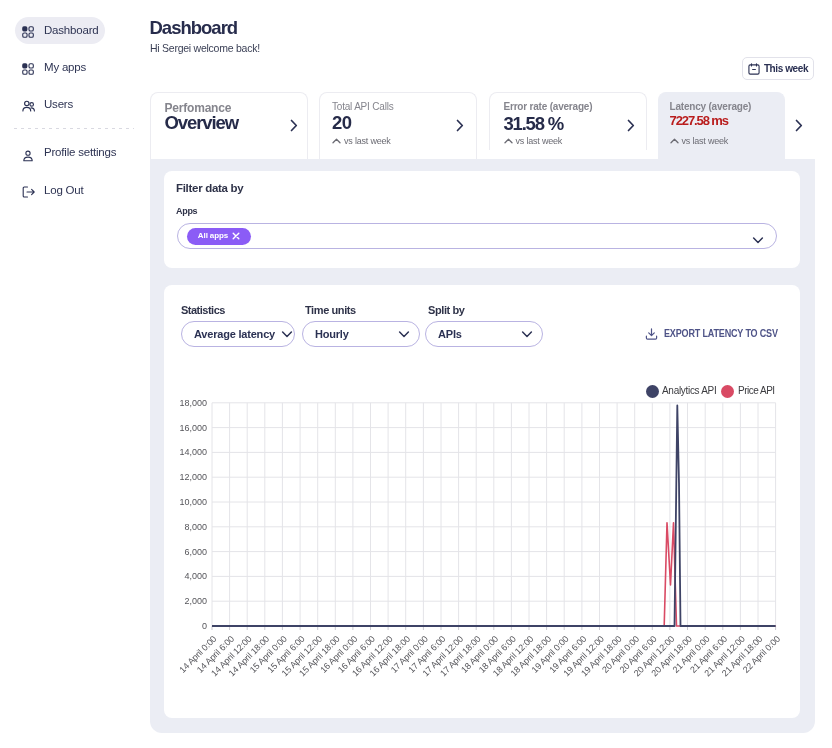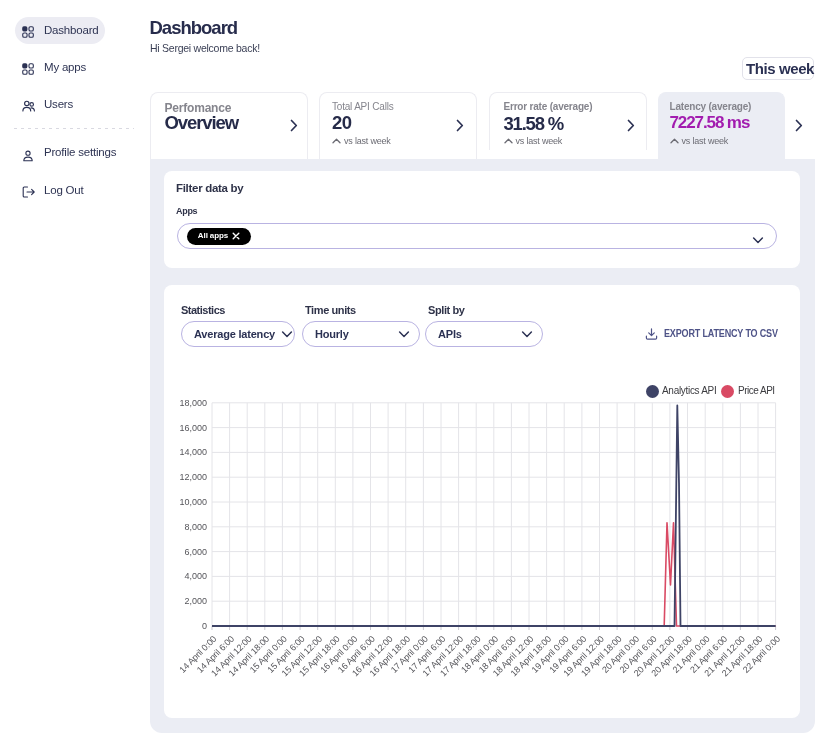--- a/index.html
+++ b/index.html
@@ -43,21 +43,21 @@
     </svg></div>
 <div class="menu-item" style="top:184.5px">Log Out</div>
 
 <div class="abs" style="left:149.5px;top:18.7px;font-size:18.5px;font-weight:700;color:#272c4c;letter-spacing:-1px">Dashboard</div>
 <div class="abs" style="left:150px;top:42.5px;font-size:10.5px;letter-spacing:-.25px;color:#3a3f55">Hi Sergei welcome back!</div>
 <div class="abs" style="left:742px;top:57px;width:72px;height:23px;border:1px solid #e2e2ea;border-radius:5px;display:flex;align-items:center;justify-content:center;gap:4px;background:#fff;white-space:nowrap">
     <svg width="12" height="12" viewBox="0 0 13 13" fill="none" stroke="#2b3153" stroke-width="1.2" stroke-linecap="round">
       <rect x="1" y="2" width="11" height="10" rx="1.4"></rect>
       <path d="M3.8 0.8v2.4M9.2 0.8v2.4M5 7h3"></path>
     </svg>
-    <span style="font-size:15px;font-weight:700;letter-spacing:-.4px;color:#2b3153">This week</span>
+    <span style="font-size:10px;font-weight:700;letter-spacing:-.4px;color:#2b3153">This week</span>
   </div>
 
 <div class="abs" style="left:150px;top:92px;width:158px;height:67px;background:#fff;border:1px solid #ececf1;border-bottom:none;border-radius:8px 8px 0 0">
     <div class="abs" style="left:13.5px;top:8.5px;font-size:12px;font-weight:700;letter-spacing:-.2px;color:#85858d">Perfomance</div>
     <div class="abs" style="left:13.5px;top:20.8px;font-size:18.5px;font-weight:700;letter-spacing:-1.1px;color:#262b49">Overview</div>
   </div>
 <svg width="8" height="13" viewBox="0 0 8 13" style="position:absolute;left:290px;top:118.5px" fill="none" stroke="#2b3153" stroke-width="1.7" stroke-linecap="round" stroke-linejoin="round">
     <path d="M1.5 1.5L6.3 6.5L1.5 11.5"></path>
   </svg>
 <div class="abs" style="left:319px;top:92px;width:158px;height:67px;background:#fff;border:1px solid #ececf1;border-bottom:none;border-radius:8px 8px 0 0">
@@ -75,36 +75,36 @@
     <div class="abs" style="left:13.5px;top:22px;font-size:18.5px;font-weight:700;letter-spacing:-1.2px;color:#262b49">31.58&nbsp;%</div>
     <div class="abs" style="left:13.5px;top:43.5px;font-size:9px;letter-spacing:-.2px;color:#6b6b73"><svg width="9" height="6" viewBox="0 0 9 6" fill="none" stroke="#6b6b73" stroke-width="1.3" stroke-linecap="round" stroke-linejoin="round">
         <path d="M1 4.7L4.5 1.3L8 4.7"></path>
       </svg><span style="margin-left:3px">vs last week</span></div>
   </div>
 <svg width="8" height="13" viewBox="0 0 8 13" style="position:absolute;left:627px;top:118.5px" fill="none" stroke="#2b3153" stroke-width="1.7" stroke-linecap="round" stroke-linejoin="round">
     <path d="M1.5 1.5L6.3 6.5L1.5 11.5"></path>
   </svg>
 <div class="abs" style="left:658px;top:92px;width:127px;height:67px;background:#ebedf4;border:1px solid #ebedf4;border-bottom:none;border-radius:8px 8px 0 0">
     <div class="abs" style="left:10.5px;top:8.5px;font-size:10px;font-weight:700;letter-spacing:-.2px;color:#85858d">Latency (average)</div>
-    <div class="abs" style="left:10.5px;top:20.8px;font-size:17px;font-weight:700;letter-spacing:-1.1px;color:#a21caf">7227.58&nbsp;ms</div>
+    <div class="abs" style="left:10.5px;top:20.8px;font-size:13px;font-weight:700;letter-spacing:-1.1px;color:#b91c1c">7227.58&nbsp;ms</div>
     <div class="abs" style="left:10.5px;top:43.5px;font-size:9px;letter-spacing:-.2px;color:#6b6b73"><svg width="9" height="6" viewBox="0 0 9 6" fill="none" stroke="#6b6b73" stroke-width="1.3" stroke-linecap="round" stroke-linejoin="round">
         <path d="M1 4.7L4.5 1.3L8 4.7"></path>
       </svg><span style="margin-left:3px">vs last week</span></div>
   </div>
 <svg width="8" height="13" viewBox="0 0 8 13" style="position:absolute;left:795px;top:118.5px" fill="none" stroke="#2b3153" stroke-width="1.7" stroke-linecap="round" stroke-linejoin="round">
     <path d="M1.5 1.5L6.3 6.5L1.5 11.5"></path>
   </svg>
 
 <div class="abs" style="left:150px;top:159px;width:665px;height:573.5px;background:#ebedf4;border-radius:0 0 12px 12px"></div>
 
 <div class="abs" style="left:164px;top:171px;width:636px;height:97px;background:#fff;border-radius:8px"></div>
 <div class="abs" style="left:176px;top:183px;font-size:11.5px;font-weight:700;letter-spacing:-.3px;color:#2f3349">Filter data by</div>
 <div class="abs" style="left:176px;top:207px;font-size:9px;font-weight:700;letter-spacing:-.3px;color:#2f3349">Apps</div>
 <div class="abs" style="left:177px;top:223px;width:600px;height:26px;border:1px solid #b9b3e2;border-radius:13px;background:#fff"></div>
-<div class="abs" style="left:187px;top:227.5px;width:64px;height:17px;border-radius:9px;background:#000000;color:#fff;font-size:8px;font-weight:700;letter-spacing:-.1px;display:flex;align-items:center;justify-content:center;gap:4px">All apps <svg width="8" height="8" viewBox="0 0 8 8" stroke="#fff" stroke-width="1.4" stroke-linecap="round">
+<div class="abs" style="left:187px;top:227.5px;width:64px;height:17px;border-radius:9px;background:#8b5cf6;color:#fff;font-size:8px;font-weight:700;letter-spacing:-.1px;display:flex;align-items:center;justify-content:center;gap:4px">All apps <svg width="8" height="8" viewBox="0 0 8 8" stroke="#fff" stroke-width="1.4" stroke-linecap="round">
       <path d="M1.2 1.2L6.8 6.8M6.8 1.2L1.2 6.8"></path>
     </svg></div>
 <div class="abs" style="left:752px;top:231px"><svg width="12" height="7" viewBox="0 0 13 8" fill="none" stroke="#2b3153" stroke-width="1.7" stroke-linecap="round" stroke-linejoin="round">
       <path d="M1.5 1.2L6.5 6.2L11.5 1.2"></path>
     </svg></div>
 
 <div class="abs" style="left:164px;top:285px;width:636px;height:433px;background:#fff;border-radius:8px"></div>
 <div class="plabel" style="left:181px;top:304.5px">Statistics</div>
 <div class="plabel" style="left:305px;top:304.5px;letter-spacing:-.4px">Time units</div>
 <div class="plabel" style="left:428px;top:304.5px;letter-spacing:-.4px">Split by</div>

